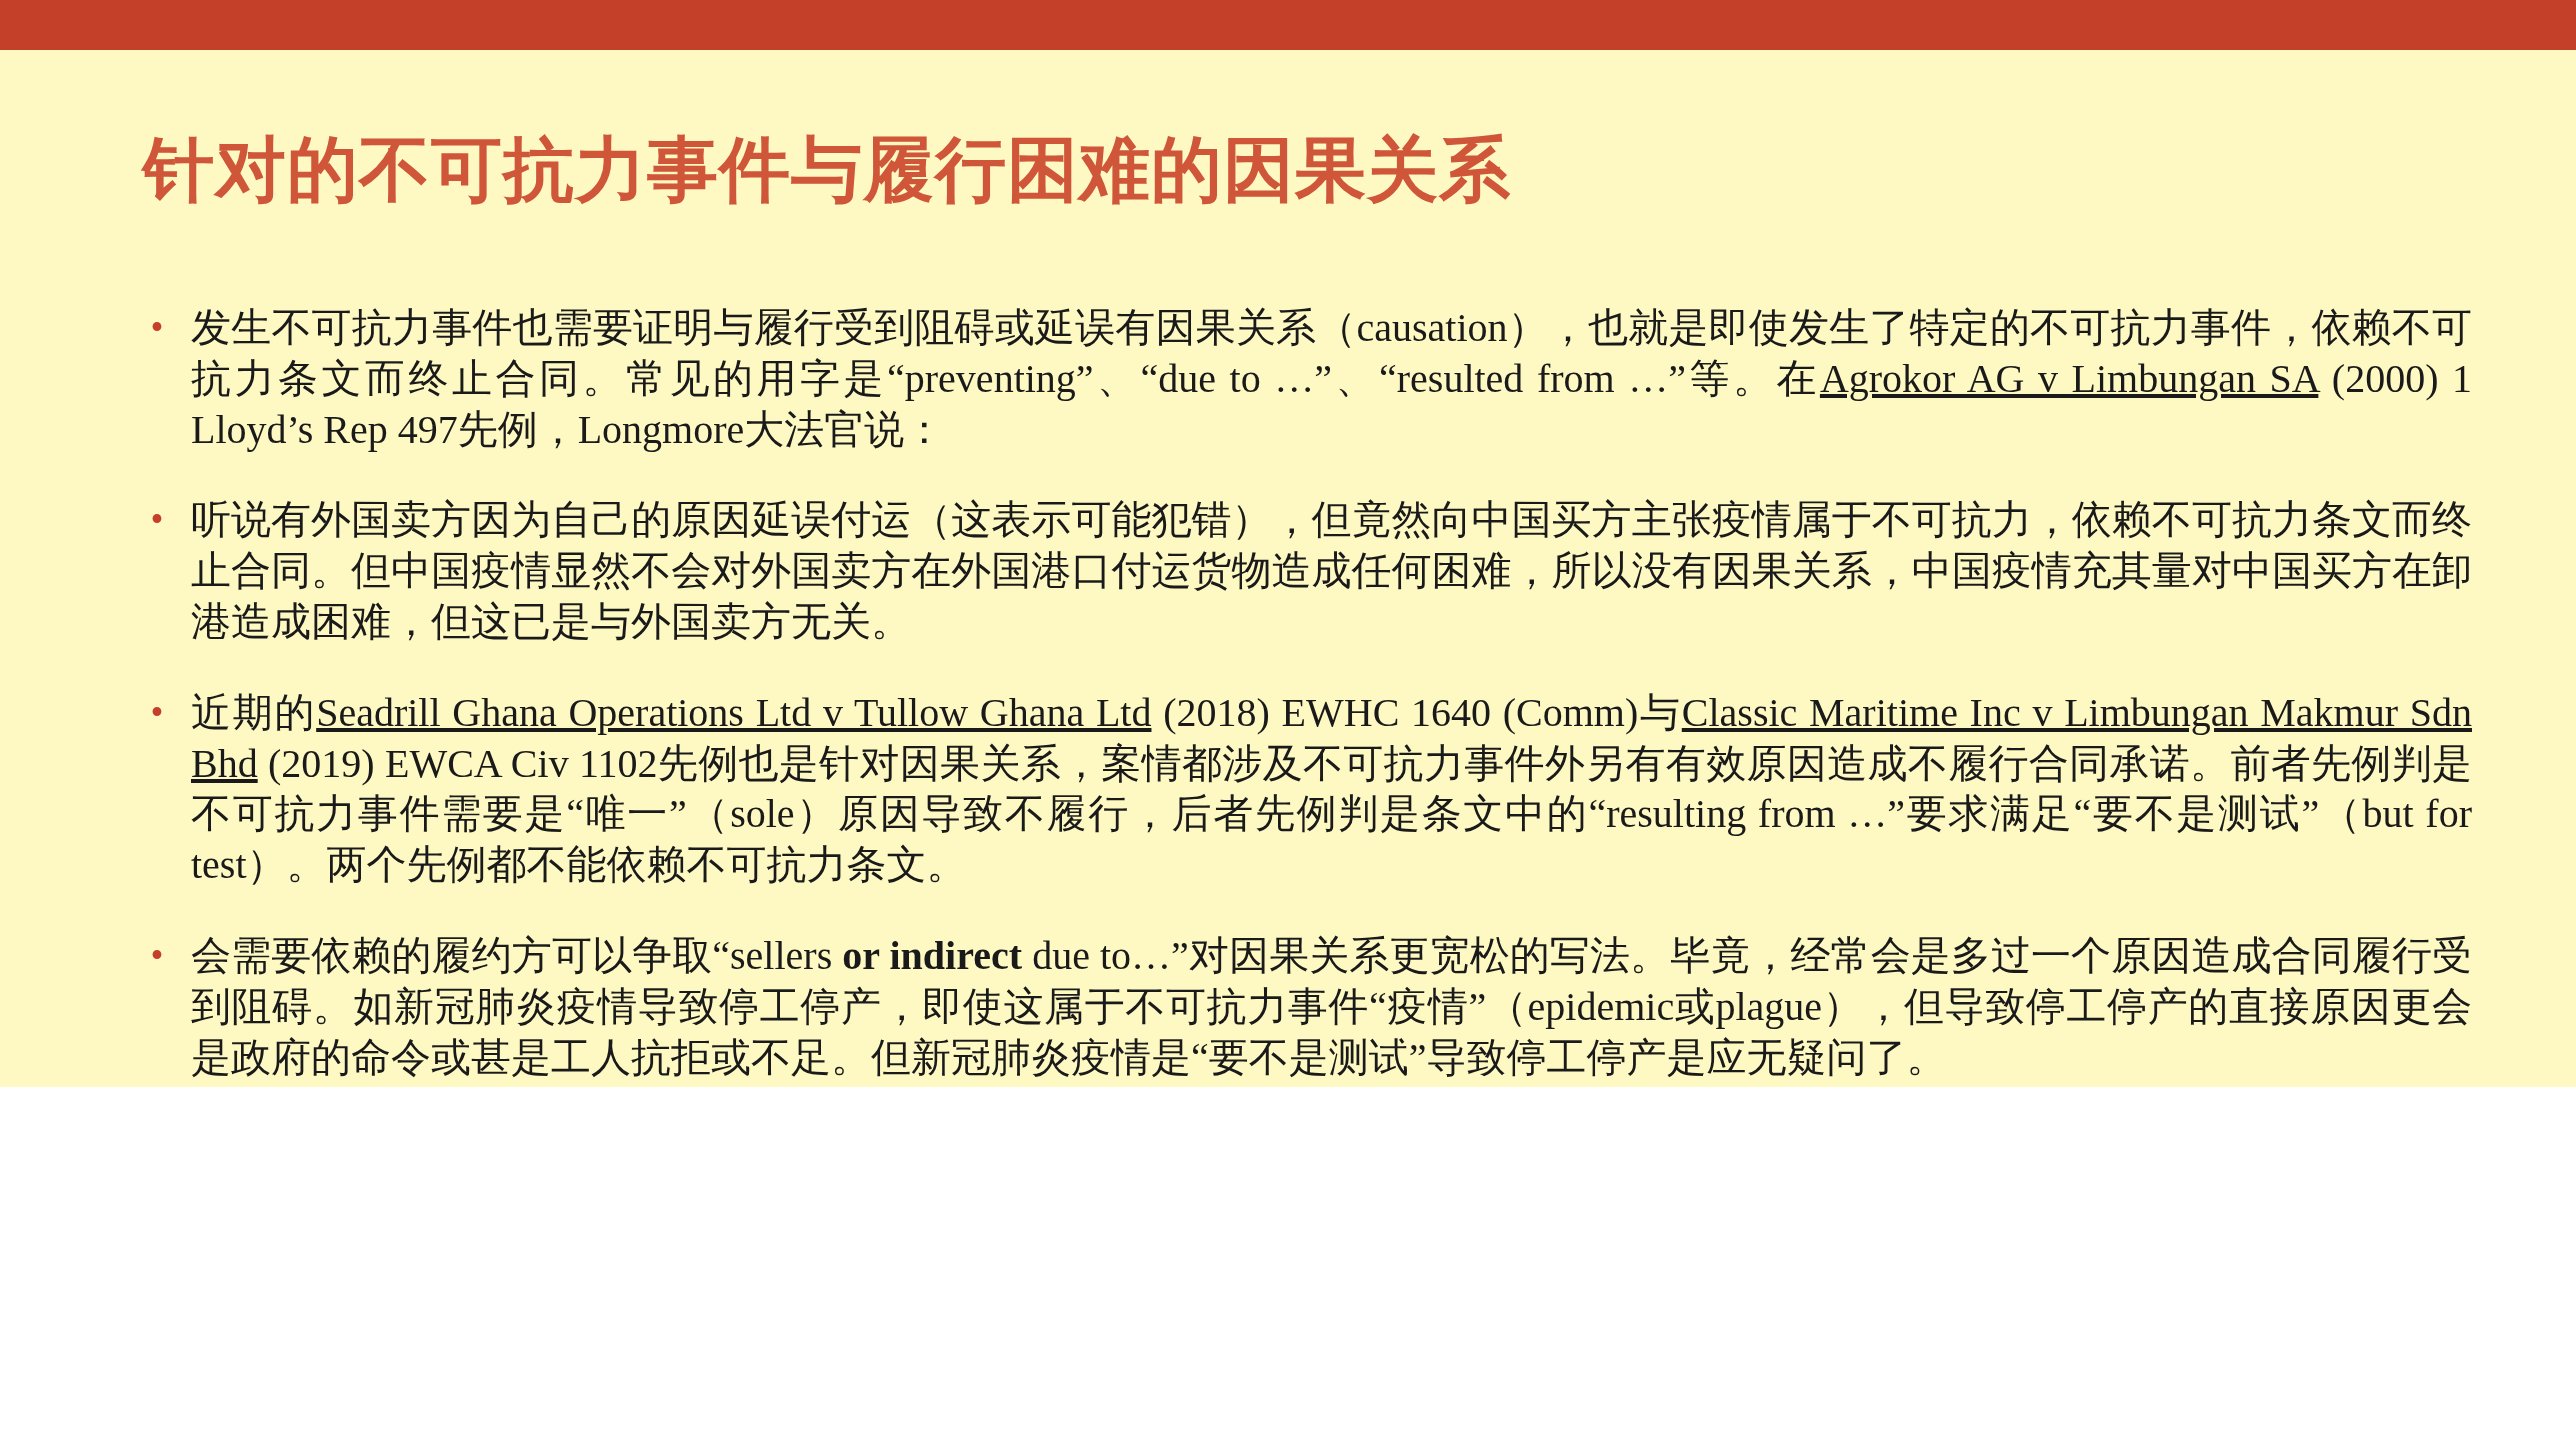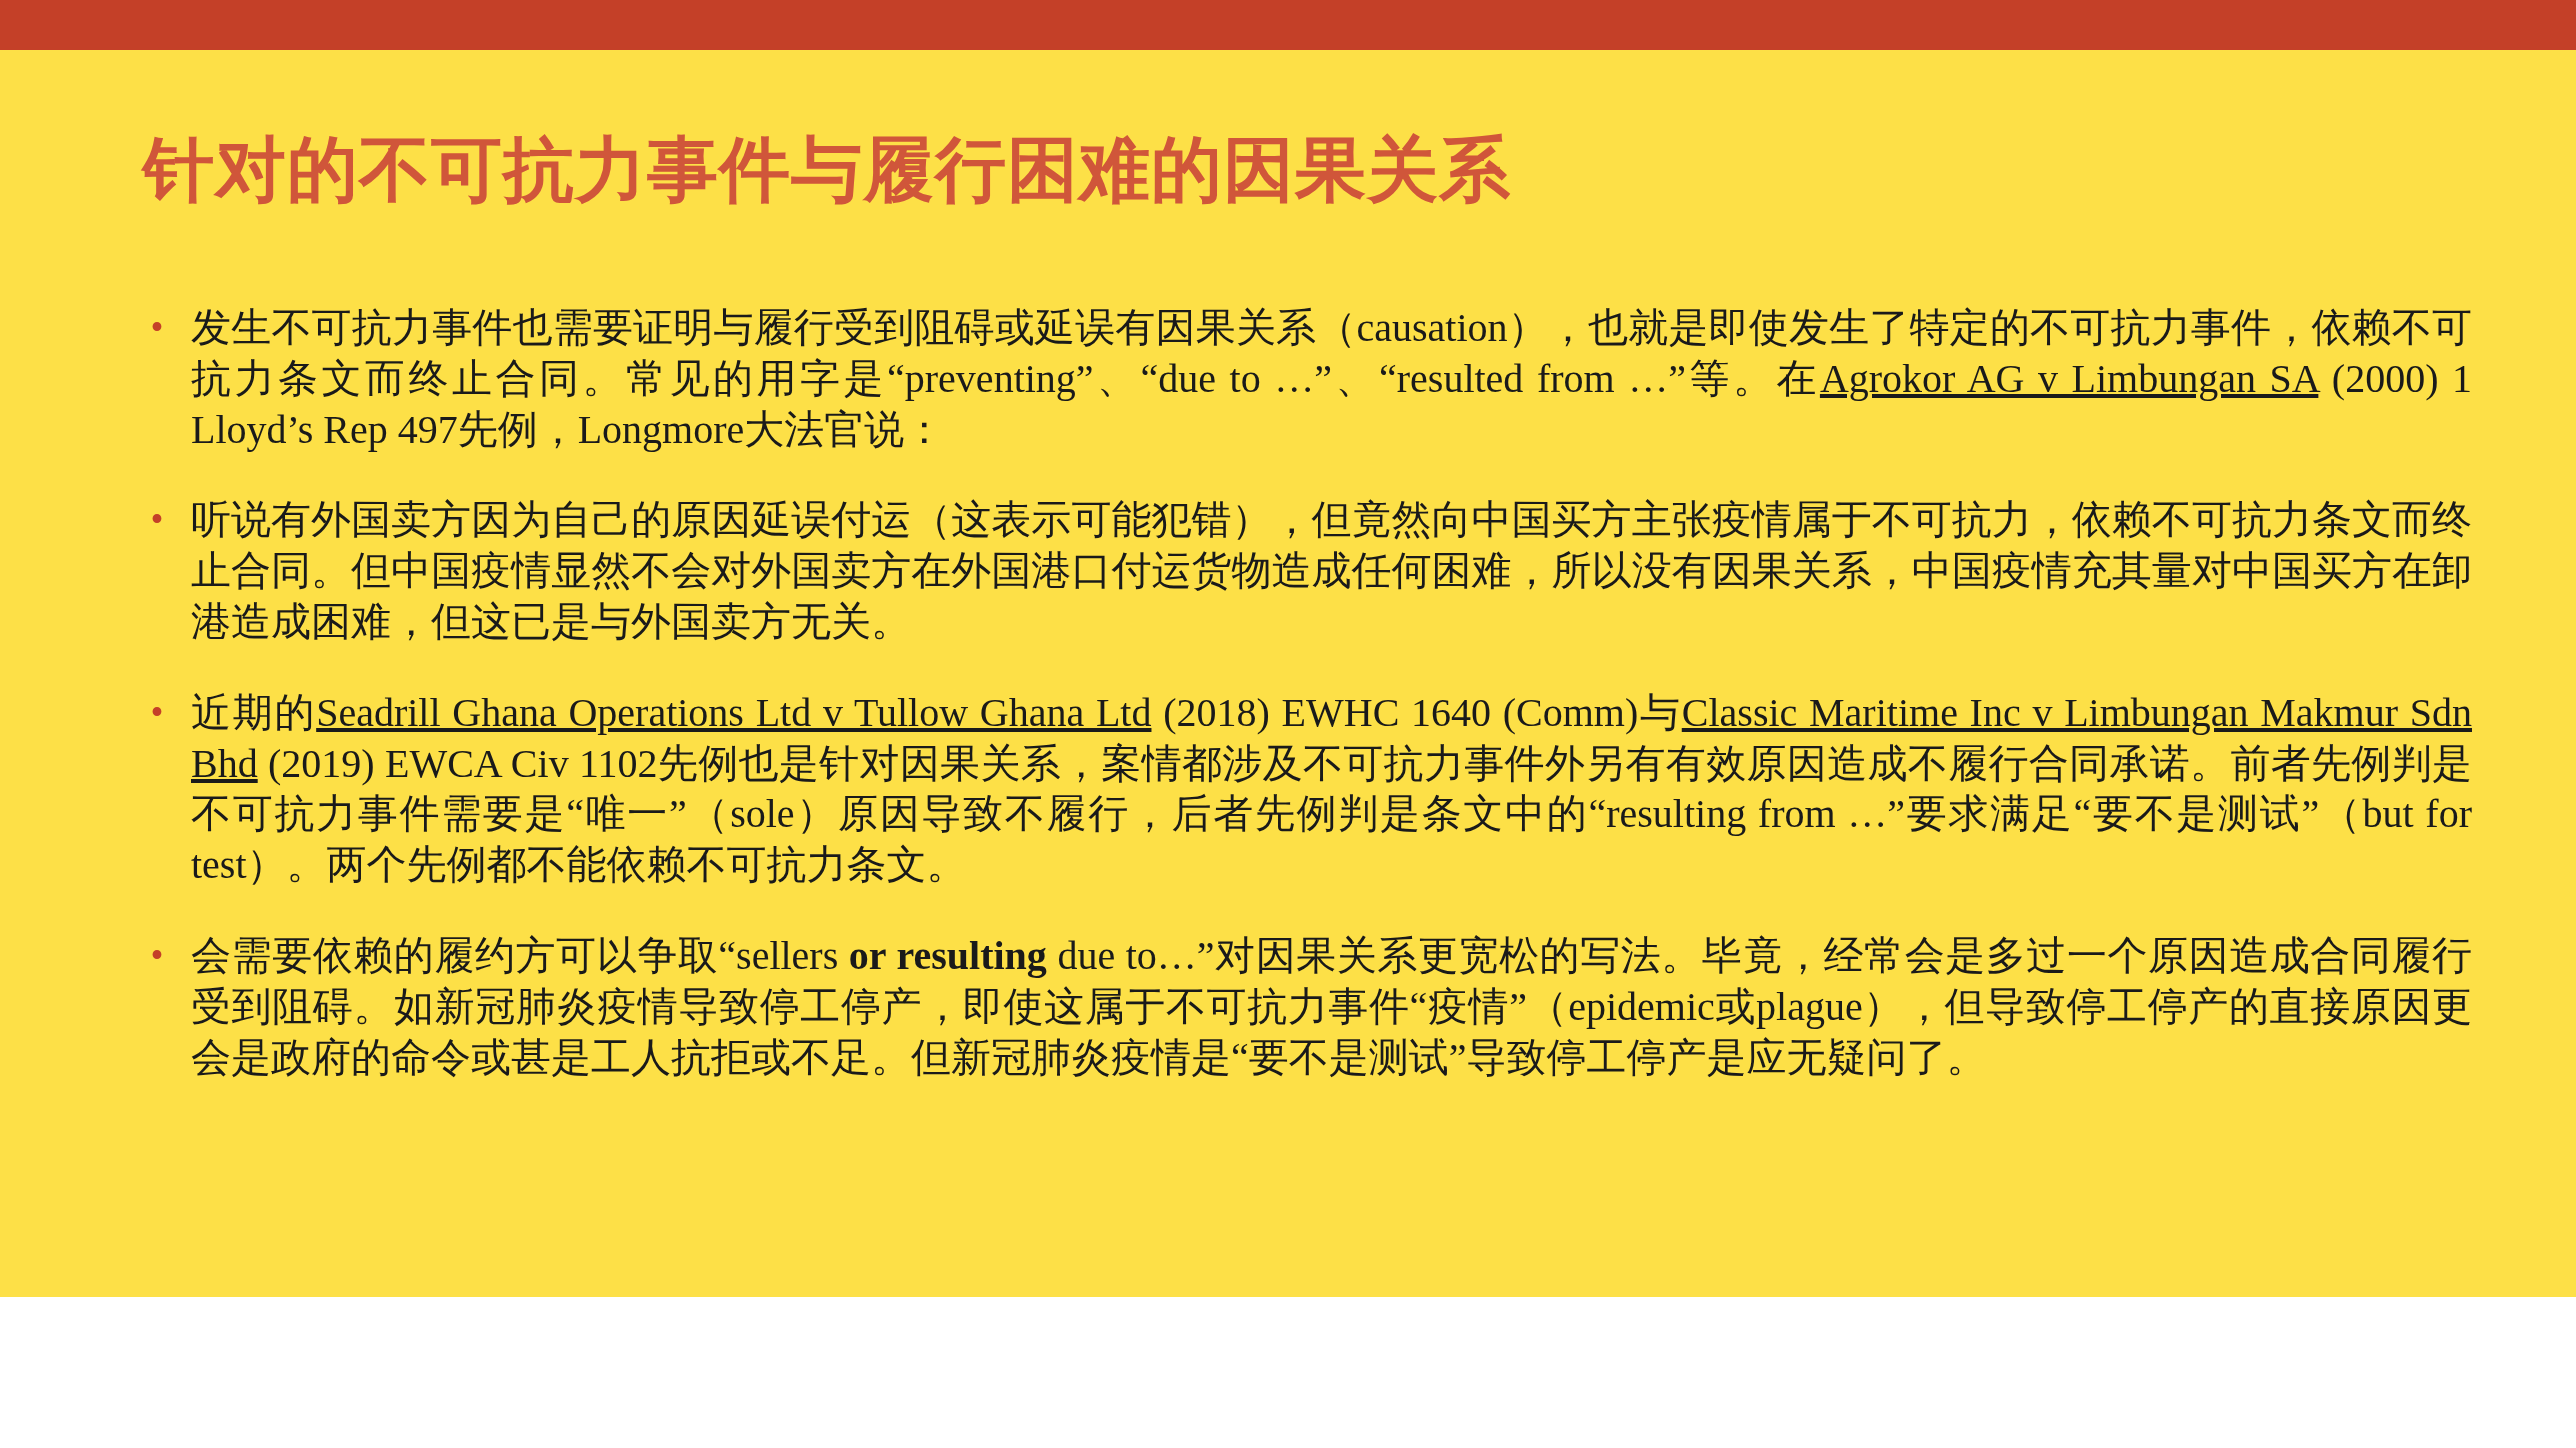--- a/index.html
+++ b/index.html
@@ -9,22 +9,22 @@
   }
   body {
     width: 2576px;
     height: 1449px;
     font-family: "Liberation Serif", serif;
     overflow: hidden;
   }
   .slide {
     position: relative;
     width: 2576px;
-    height: 1297px;
-    background: #fde047;
+    height: 1087px;
+    background: #fef9c3;
     box-sizing: border-box;
   }
   .top-bar {
     position: absolute;
     top: 0;
     left: 0;
     width: 2576px;
     height: 50px;
     background: #C44028;
   }
@@ -94,17 +94,17 @@
 
   <div class="content">
 
     <p class="bullet" id="b0"><span>发生不可抗力事件也需要证明与履行受到阻碍或延误有因果关系（causation），也就是即使发生了特定的不可抗力事件，依赖不可抗力条文而终止合同。常见的用字是“preventing”、“due to …”、“resulted from …”等。在</span><span class="u">Agrokor AG v Limbungan SA</span><span> (2000) 1 Lloyd’s Rep 497</span><span>先例，Longmore大法官说：</span></p>
 
 
     <p class="bullet" id="b1"><span>听说有外国卖方因为自己的原因延误付运（这表示可能犯错），但竟然向中国买方主张疫情属于不可抗力，依赖不可抗力条文而终止合同。但中国疫情显然不会对外国卖方在外国港口付运货物造成任何困难，所以没有因果关系，中国疫情充其量对中国买方在卸港造成困难，但这已是与外国卖方无关。</span></p>
 
     <p class="bullet" id="b2"><span>近期的</span><span class="u">Seadrill Ghana Operations Ltd v Tullow Ghana Ltd</span><span> (2018) EWHC 1640 (Comm)</span><span>与</span><span class="u">Classic Maritime Inc v Limbungan Makmur Sdn Bhd</span><span> (2019) EWCA Civ 1102</span><span>先例也是针对因果关系，案情都涉及不可抗力事件外另有有效原因造成不履行合同承诺。前者先例判是不可抗力事件需要是“唯一”（sole）原因导致不履行，后者先例判是条文中的“resulting from …”要求满足“要不是测试”（but for test）。两个先例都不能依赖不可抗力条文。</span></p>
 
-    <p class="bullet" id="b3"><span>会需要依赖的履约方可以争取“sellers </span><span class="b">or resulting</span><span> due to…”对因果关系更宽松的写法。毕竟，经常会是多过一个原因造成合同履行受到阻碍。如新冠肺炎疫情导致停工停产，即使这属于不可抗力事件“疫情”（epidemic或plague），但导致停工停产的直接原因更会是政府的命令或甚是工人抗拒或不足。但新冠肺炎疫情是“要不是测试”导致停工停产是应无疑问了。</span></p>
+    <p class="bullet" id="b3"><span>会需要依赖的履约方可以争取“sellers </span><span class="b">or indirect</span><span> due to…”对因果关系更宽松的写法。毕竟，经常会是多过一个原因造成合同履行受到阻碍。如新冠肺炎疫情导致停工停产，即使这属于不可抗力事件“疫情”（epidemic或plague），但导致停工停产的直接原因更会是政府的命令或甚是工人抗拒或不足。但新冠肺炎疫情是“要不是测试”导致停工停产是应无疑问了。</span></p>
 
   </div>
 </div>
 
 
 </body></html>

